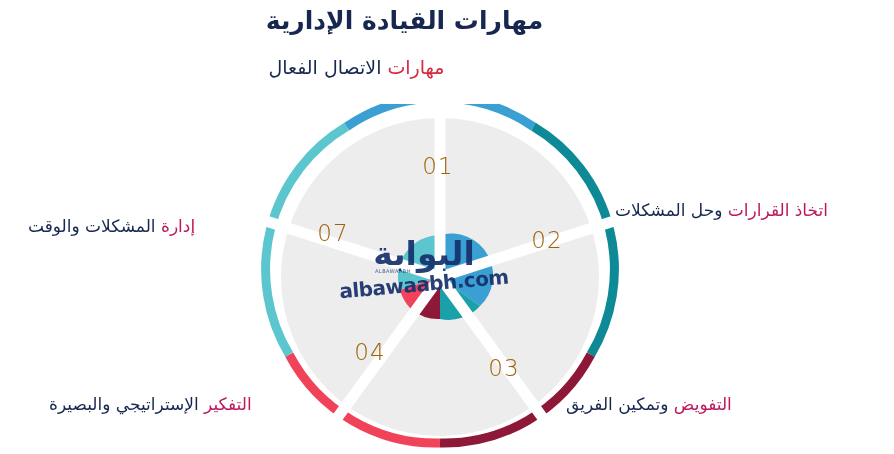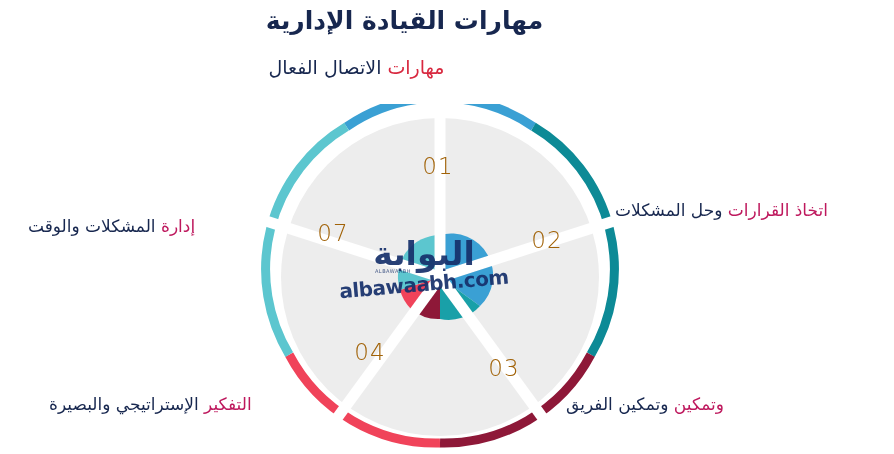--- a/index.html
+++ b/index.html
@@ -201,21 +201,21 @@
   <div class="wm-text-ar">البوابة</div>
   <div class="wm-tiny">ALBAWAABH</div>
   <div class="wm-text-lat">albawaabh.com</div>
 </div>
 
 <div class="olabel lab-02">
   <span class="hl">اتخاذ القرارات</span><span> وحل المشكلات</span>
 </div>
 
 <div class="olabel lab-03">
-  <span class="hl">وتمكين</span><span> وتمكين الفريق</span>
+  <span class="hl">التفويض</span><span> وتمكين الفريق</span>
 </div>
 
 <div class="olabel lab-04">
   <span class="hl">التفكير</span><span> الإستراتيجي والبصيرة</span>
 </div>
 
 <div class="olabel lab-05">
   <span class="hl">إدارة</span><span> المشكلات  والوقت</span>
 </div>
 

